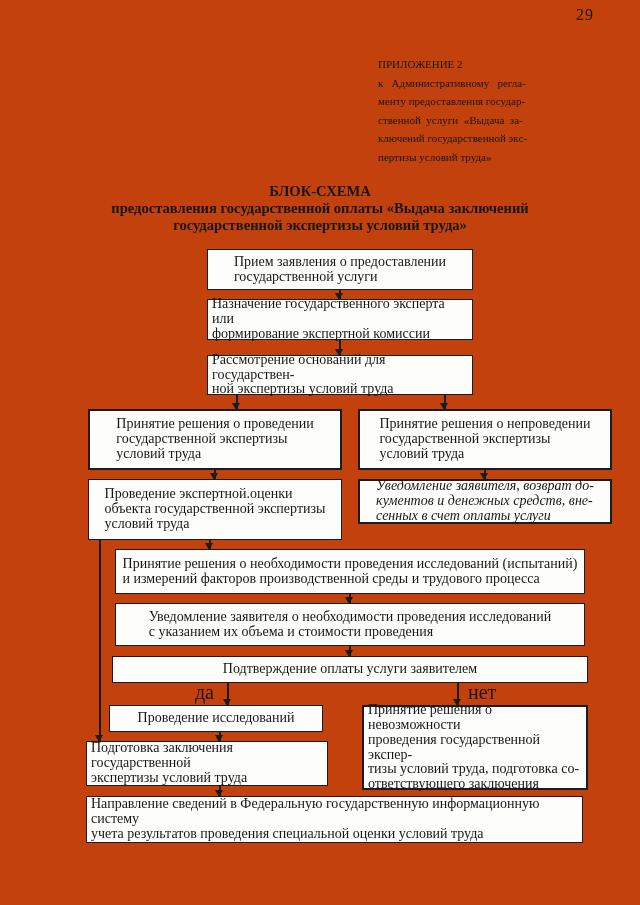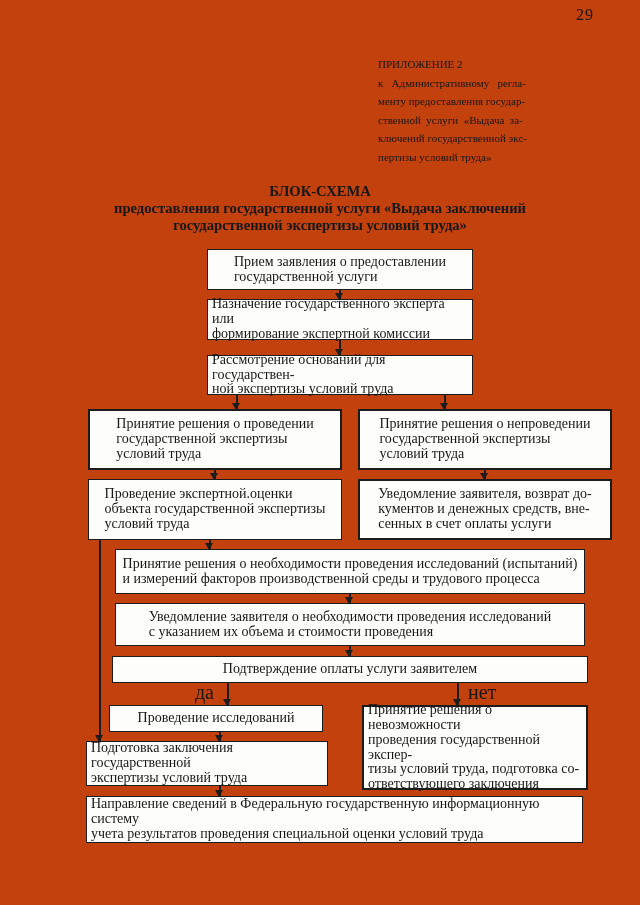--- a/index.html
+++ b/index.html
@@ -42,21 +42,21 @@
   <div class="pagenum">29</div>
 
   <div class="apx-header">ПРИЛОЖЕНИЕ 2
 к   Административному   регла-
 менту предоставления государ-
 ственной  услуги  «Выдача  за-
 ключений государственной экс-
 пертизы условий труда»</div>
 
   <div class="doc-title">БЛОК-СХЕМА
-предоставления государственной услуги «Выдача заключений
+предоставления государственной оплаты «Выдача заключений
 государственной экспертизы условий труда»</div>
 
   <div class="box" style="left:207px;top:249px;width:266px;height:41px;">Прием заявления о предоставлении
 государственной услуги</div>
 
   <div class="box" style="left:207px;top:299px;width:266px;height:41px;">Назначение государственного эксперта или
 формирование экспертной комиссии</div>
 
   <div class="box" style="left:207px;top:355px;width:266px;height:40px;">Рассмотрение оснований для государствен-
 ной экспертизы условий труда</div>
@@ -66,21 +66,21 @@
 условий труда</div>
 
   <div class="box b2" style="left:358px;top:409px;width:254px;height:61px;">Принятие решения о непроведении
 государственной экспертизы
 условий труда</div>
 
   <div class="box" style="left:88px;top:479px;width:254px;height:61px;">Проведение экспертной.оценки
 объекта государственной экспертизы
 условий труда</div>
 
-  <div class="box b2" style="left:358px;top:479px;width:254px;height:61px;">Уведомление заявителя, возврат до-
+  <div class="box b2" style="left:358px;top:479px;width:254px;height:45px;font-style:italic;">Уведомление заявителя, возврат до-
 кументов и денежных средств, вне-
 сенных в счет оплаты услуги</div>
 
   <div class="box" style="left:115px;top:549px;width:470px;height:45px;">Принятие решения о необходимости проведения исследований (испытаний)
 и измерений факторов производственной среды и трудового процесса</div>
 
   <div class="box" style="left:115px;top:603px;width:470px;height:43px;">Уведомление заявителя о необходимости проведения исследований
 с указанием их объема и стоимости проведения</div>
 
   <div class="box" style="left:112px;top:656px;width:476px;height:27px;">Подтверждение оплаты услуги заявителем</div>

